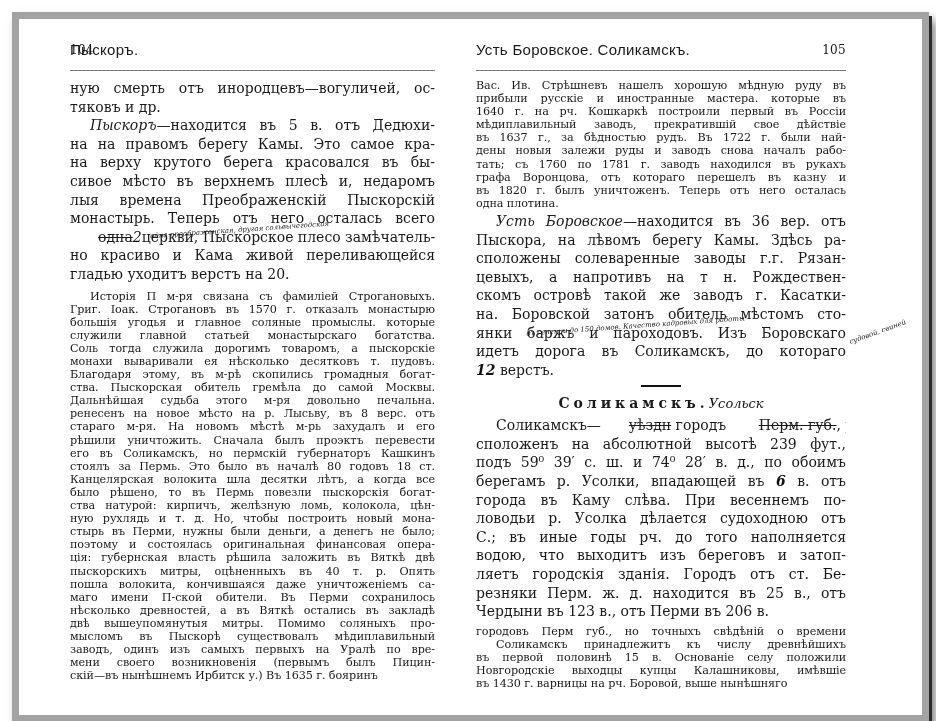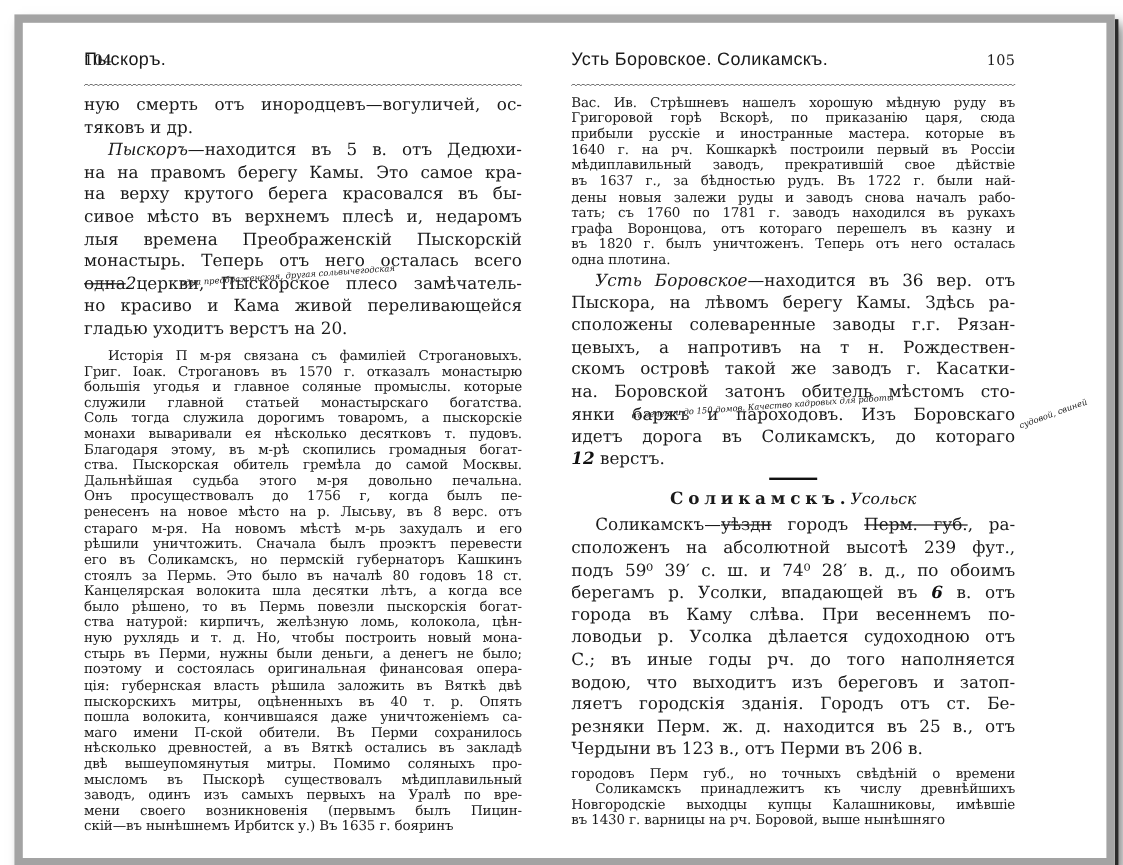--- a/index.html
+++ b/index.html
@@ -54,21 +54,21 @@
   em.runin { }
 
   .rule-short { width: 40px; height: 0; border-top: 2px solid #111; margin: 6px auto 6px auto; }
   .section-heading {
     text-align: center; font-weight: bold; font-size: 14px;
     letter-spacing: 4px; line-height: 20px; margin-bottom: 2px;
   }
   .hand {
     font-family: "DejaVu Serif", serif; font-style: italic; color: #111;
   }
-  .strike { text-decoration: line-through; }
+  .strike { text-decoration: line-through; margin-left: 28px; }
   .hand-note {
     position: absolute; font-size: 7px; font-style: italic; color: #222;
     transform: rotate(-4deg); white-space: nowrap;
   }
   .ink-mark { font-style: italic; font-weight: bold; }
 </style>
 </head>
 <body>
 
 <div class="sheet">
@@ -101,21 +101,20 @@
       <div id="left-small">
           <div class="line small indent">Исторія П  м-ря связана съ фамиліей Строгановыхъ.</div>
           <div class="line small">Григ. Іоак. Строгановъ въ 1570 г. отказалъ монастырю</div>
           <div class="line small">большія угодья и главное соляные промыслы. которые</div>
           <div class="line small">служили  главной  статьей  монастырскаго  богатства.</div>
           <div class="line small">Соль  тогда служила дорогимъ товаромъ, а пыскорскіе</div>
           <div class="line small">монахи вываривали ея нѣсколько десятковъ т. пудовъ.</div>
           <div class="line small">Благодаря этому, въ м-рѣ скопились громадныя богат-</div>
           <div class="line small">ства. Пыскорская обитель гремѣла до  самой  Москвы.</div>
           <div class="line small">Дальнѣйшая  судьба  этого  м-ря довольно  печальна.</div>
-          <div class="line small">Онъ  просуществовалъ  до 1756  г, когда  былъ  пе-</div>
           <div class="line small">ренесенъ на  новое мѣсто на р. Лысьву, въ 8 верс. отъ</div>
           <div class="line small">стараго м-ря. На новомъ мѣстѣ м-рь  захудалъ  и  его</div>
           <div class="line small">рѣшили  уничтожить. Сначала былъ проэктъ перевести</div>
           <div class="line small">его въ Соликамскъ, но пермскій губернаторъ Кашкинъ</div>
           <div class="line small">стоялъ за Пермь. Это было въ началѣ 80 годовъ 18 ст.</div>
           <div class="line small">Канцелярская волокита шла десятки лѣтъ, а когда все</div>
           <div class="line small">было рѣшено, то въ Пермь повезли пыскорскія  богат-</div>
           <div class="line small">ства натурой: кирпичъ, желѣзную ломь, колокола, цѣн-</div>
           <div class="line small">ную рухлядь и т. д. Но, чтобы построить новый мона-</div>
           <div class="line small">стырь въ Перми, нужны были деньги, а денегъ не было;</div>
@@ -137,21 +136,20 @@
   <div class="page right">
     <div class="running-head">
       <span class="title">Усть Боровское.  Соликамскъ.</span>
       <span class="num">105</span>
     </div>
     <div class="wavy-rule"></div>
 
     <div class="body-text">
       <div id="right-small-top">
           <div class="line small">Вас. Ив. Стрѣшневъ нашелъ хорошую мѣдную руду въ</div>
-          <div class="line small">Григоровой горѣ Вскорѣ, по приказанію  царя,  сюда</div>
           <div class="line small">прибыли русскіе и иностранные  мастера. которые въ</div>
           <div class="line small">1640 г. на рч.  Кошкаркѣ построили первый въ Россіи</div>
           <div class="line small">мѣдиплавильный заводъ, прекратившій свое  дѣйствіе</div>
           <div class="line small">въ  1637  г., за бѣдностью рудъ. Въ 1722 г.  были най-</div>
           <div class="line small">дены новыя залежи руды и заводъ снова началъ рабо-</div>
           <div class="line small">тать; съ 1760 по 1781 г. заводъ находился въ  рукахъ</div>
           <div class="line small">графа  Воронцова,  отъ  котораго перешелъ въ казну и</div>
           <div class="line small">въ 1820 г. былъ уничтоженъ. Теперь отъ него осталась</div>
           <div class="line small last">одна плотина.</div>
         </div>
@@ -185,18 +183,19 @@
           <div class="line big">водою, что выходитъ изъ береговъ  и  затоп-</div>
           <div class="line big">ляетъ городскія зданія. Городъ отъ  ст.  Бе-</div>
           <div class="line big">резняки Перм. ж. д. находится въ 25 в., отъ</div>
           <div class="line big last">Чердыни въ 123 в., отъ Перми въ 206 в.</div>
         </div>
 
       <div class="gap" style="height:4px"></div>
       <div id="right-small-bottom">
           <div class="line small">городовъ Перм  губ., но точныхъ свѣдѣній  о  времени</div>
           <div class="line small indent">Соликамскъ принадлежитъ къ числу  древнѣйшихъ</div>
+          <div class="line small">въ первой половинѣ 15  в. Основаніе  селу  положили</div>
           <div class="line small">Новгородскіе выходцы купцы   Калашниковы, имѣвшіе</div>
           <div class="line small last">въ 1430 г. варницы на рч. Боровой, выше  нынѣшняго</div>
         </div>
     </div>
   </div>
 </div>
 
 </body></html>

